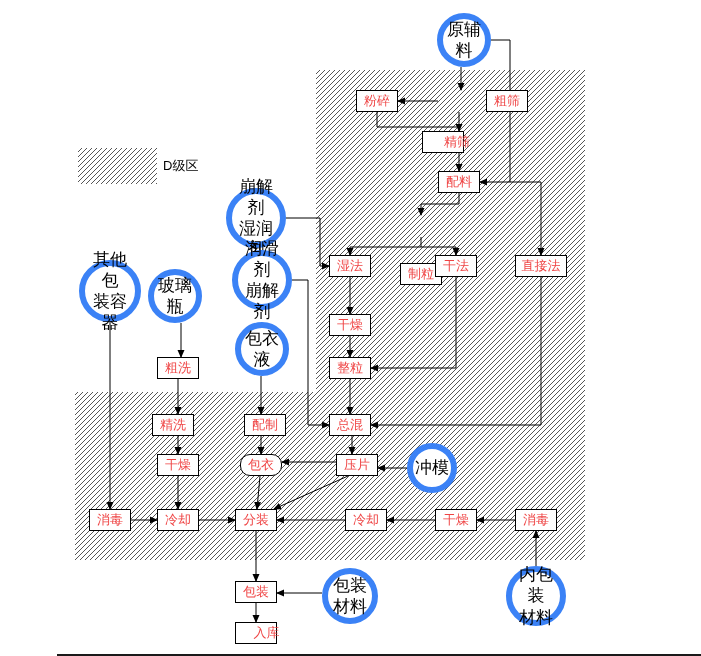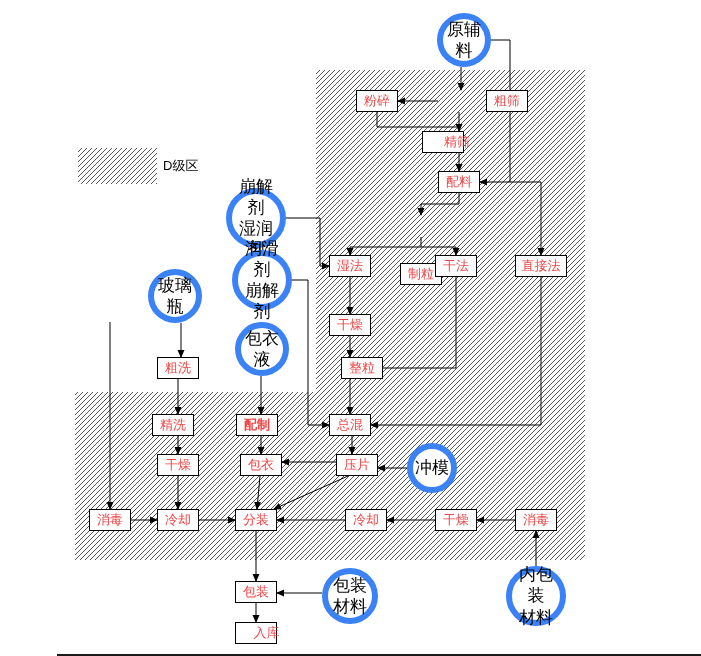--- a/index.html
+++ b/index.html
@@ -93,44 +93,46 @@
     <path class="edge" d="M256,603 V622" marker-end="url(#arrow)"></path>
   </svg>
 
   <div class="legend-label" style="left:163px;top:157px;">D级区</div>
 
   <div class="node-circle" style="left:437px;top:13px;width:54px;height:54px;"><span>原辅料</span></div>
   <div class="node-circle" style="left:226px;top:188px;width:60px;height:60px;"><span>崩解剂
 湿润剂</span></div>
   <div class="node-circle" style="left:232px;top:250px;width:60px;height:60px;"><span>润滑剂
 崩解剂</span></div>
+  <div class="node-circle" style="left:79px;top:260px;width:62px;height:62px;"><span>其他包
+装容器</span></div>
   <div class="node-circle" style="left:148px;top:269px;width:54px;height:54px;"><span>玻璃瓶</span></div>
   <div class="node-circle" style="left:235px;top:322px;width:54px;height:54px;justify-content:center;"><span>包衣液</span></div>
   <div class="node-circle" style="left:407px;top:443px;width:50px;height:50px;"><span>冲模</span></div>
   <div class="node-circle" style="left:322px;top:568px;width:56px;height:56px;"><span>包装
 材料</span></div>
   <div class="node-circle" style="left:506px;top:566px;width:60px;height:60px;"><span>内包装
 材料</span></div>
 
   <div class="node-box" style="left:356px;top:90px;">粉碎</div>
   <div class="node-box" style="left:438px;top:90px;margin-left:48px;">粗筛</div>
   <div class="node-box" style="left:422px;top:131px;padding-left:28px;">精筛</div>
   <div class="node-box" style="left:438px;top:171px;">配料</div>
   <div class="node-box" style="left:400px;top:215px;margin-top:48px;">制粒</div>
   <div class="node-box" style="left:329px;top:255px;">湿法</div>
   <div class="node-box" style="left:435px;top:255px;">干法</div>
   <div class="node-box wide" style="left:515px;top:255px;">直接法</div>
   <div class="node-box" style="left:329px;top:314px;">干燥</div>
-  <div class="node-box" style="left:329px;top:357px;margin-left:12px;">整粒</div>
+  <div class="node-box" style="left:329px;top:357px;">整粒</div>
   <div class="node-box" style="left:157px;top:357px;">粗洗</div>
   <div class="node-box" style="left:152px;top:414px;">精洗</div>
-  <div class="node-box" style="left:236px;top:414px;font-weight:bold;">配制</div>
+  <div class="node-box" style="left:244px;top:414px;">配制</div>
   <div class="node-box" style="left:329px;top:414px;">总混</div>
   <div class="node-box" style="left:157px;top:454px;">干燥</div>
-  <div class="node-box" style="left:240px;top:454px;">包衣</div>
+  <div class="node-box" style="left:240px;top:454px;border-radius:10px;">包衣</div>
   <div class="node-box" style="left:336px;top:454px;">压片</div>
   <div class="node-box" style="left:89px;top:509px;">消毒</div>
   <div class="node-box" style="left:157px;top:509px;">冷却</div>
   <div class="node-box" style="left:235px;top:509px;">分装</div>
   <div class="node-box" style="left:345px;top:509px;">冷却</div>
   <div class="node-box" style="left:435px;top:509px;">干燥</div>
   <div class="node-box" style="left:515px;top:509px;">消毒</div>
   <div class="node-box" style="left:235px;top:581px;">包装</div>
   <div class="node-box" style="left:235px;top:622px;padding-left:21px;">入库</div>
 

